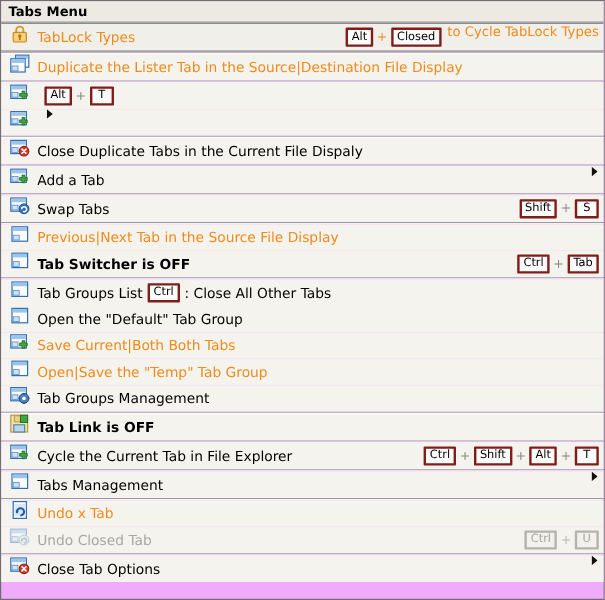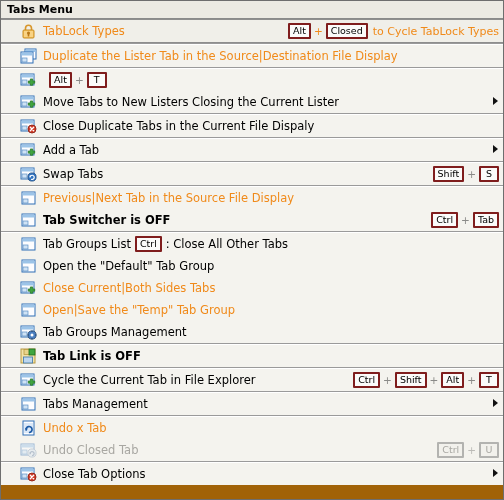--- a/index.html
+++ b/index.html
@@ -5,39 +5,39 @@
   html,body{margin:0;padding:0;}
   body{
     width:504px;height:500px;overflow:hidden;
     background:#f1f1ec;
     font-family:"DejaVu Sans","Liberation Sans",sans-serif;
     font-size:11.5px;color:#000;
     -webkit-font-smoothing:antialiased;
   }
   .menu-window{
     width:504px;height:500px;box-sizing:border-box;
-    background:#a16207;
+    background:#f0abfc;
     border:1px solid #6e6e6e;
     display:flex;flex-direction:column;
   }
   
   .title-bar{
     height:17px;line-height:17px;
     background:#eceae3;
     border-bottom:1px solid #8a8a8a;
     padding-left:6px;
     font-weight:bold;font-size:11px;color:#000;
     flex:0 0 auto;
   }
   
   .items{flex:1 1 auto;display:flex;flex-direction:column;}
   .sep{height:0;border-top:1px solid #9a9a9a;border-bottom:1px solid #ffffff;flex:0 0 auto;}
   .row{
-    height:22px;display:flex;align-items:center;
-    padding:0 4px 0 19px;box-sizing:border-box;
+    height:22px;display:flex;
+    padding:0 4px 0 7px;box-sizing:border-box;
     background:#f4f3ee;flex:0 0 auto;position:relative;
   }
   .row.highlight{
     background:#f0efe9;
     border-top:1px solid #8e8e8e;
     border-bottom:1px solid #8e8e8e;
     height:24px;
   }
   .ico{
     width:17px;height:16px;flex:0 0 17px;margin-right:6px;
@@ -133,23 +133,20 @@
       </div>
       <div class="row">
         <span class="ico">
           <svg width="17" height="16" viewBox="0 0 17 16" xmlns="http://www.w3.org/2000/svg">
             <rect x="1" y="2" width="13" height="11" fill="#fdfdff" stroke="#2f6fb5" stroke-width="1"></rect>
             <rect x="1.5" y="2.5" width="12" height="3" fill="#9cc4e8"></rect>
             <rect x="2" y="8" width="5" height="4" fill="#cfe2f5" stroke="#5b8fc4" stroke-width="0.7"></rect>
             <path d="M10.5 8.5 h2.3 v-2.3 h2.6 v2.3 h2.3 v2.6 h-2.3 v2.3 h-2.6 v-2.3 h-2.3 z" transform="translate(-2.2,0.4) scale(0.88) translate(1.5,1.2)" fill="#3fa63f" stroke="#1f6d1f" stroke-width="0.8"></path>
           </svg>
         </span>
-        <span class="label">
-          <span class="txt ">Move Tabs to New Listers Closing the Current Lister</span>
-        </span>
         <span class="arrow"><svg width="5" height="8" viewBox="0 0 5 8">
             <path d="M0 0 L5 4 L0 8 Z" fill="#111"></path>
           </svg></span>
       </div>
       <div class="sep"></div>
       <div class="row">
         <span class="ico">
           <svg width="17" height="16" viewBox="0 0 17 16" xmlns="http://www.w3.org/2000/svg">
             <rect x="1" y="2" width="13" height="11" fill="#fdfdff" stroke="#2f6fb5" stroke-width="1"></rect>
             <rect x="1.5" y="2.5" width="12" height="3" fill="#9cc4e8"></rect>
@@ -260,21 +257,21 @@
       <div class="row">
         <span class="ico">
           <svg width="17" height="16" viewBox="0 0 17 16" xmlns="http://www.w3.org/2000/svg">
             <rect x="1" y="2" width="13" height="11" fill="#fdfdff" stroke="#2f6fb5" stroke-width="1"></rect>
             <rect x="1.5" y="2.5" width="12" height="3" fill="#9cc4e8"></rect>
             <rect x="2" y="8" width="5" height="4" fill="#cfe2f5" stroke="#5b8fc4" stroke-width="0.7"></rect>
             <path d="M10.5 8.5 h2.3 v-2.3 h2.6 v2.3 h2.3 v2.6 h-2.3 v2.3 h-2.6 v-2.3 h-2.3 z" transform="translate(-2.2,0.4) scale(0.88) translate(1.5,1.2)" fill="#3fa63f" stroke="#1f6d1f" stroke-width="0.8"></path>
           </svg>
         </span>
         <span class="label">
-          <span class="txt orange">Close Current|Both Sides Tabs</span>
+          <span class="txt orange">Save Current|Both Both Tabs</span>
         </span>
       </div>
       <div class="row">
         <span class="ico">
           <svg width="17" height="16" viewBox="0 0 17 16" xmlns="http://www.w3.org/2000/svg">
             <rect x="2" y="2" width="13" height="12" fill="#fdfdff" stroke="#2f6fb5" stroke-width="1"></rect>
             <rect x="2.5" y="2.5" width="12" height="3" fill="#9cc4e8"></rect>
             <rect x="3" y="9" width="5" height="4" fill="#cfe2f5" stroke="#5b8fc4" stroke-width="0.7"></rect>
           </svg>
         </span>

